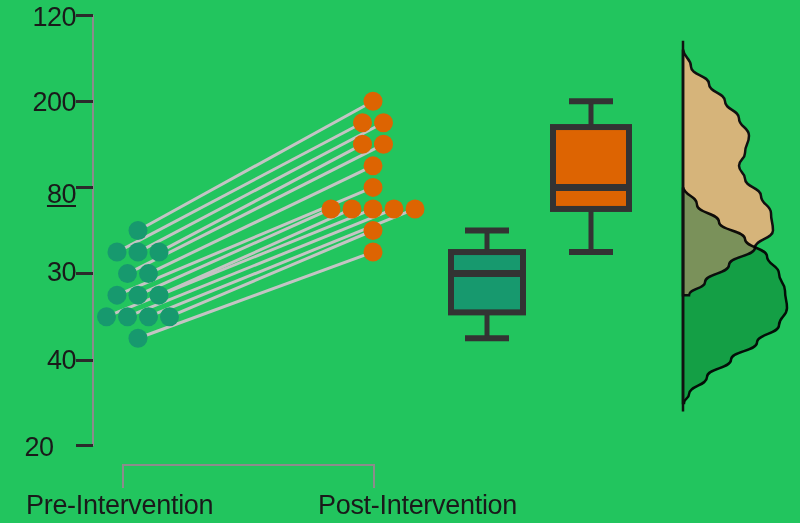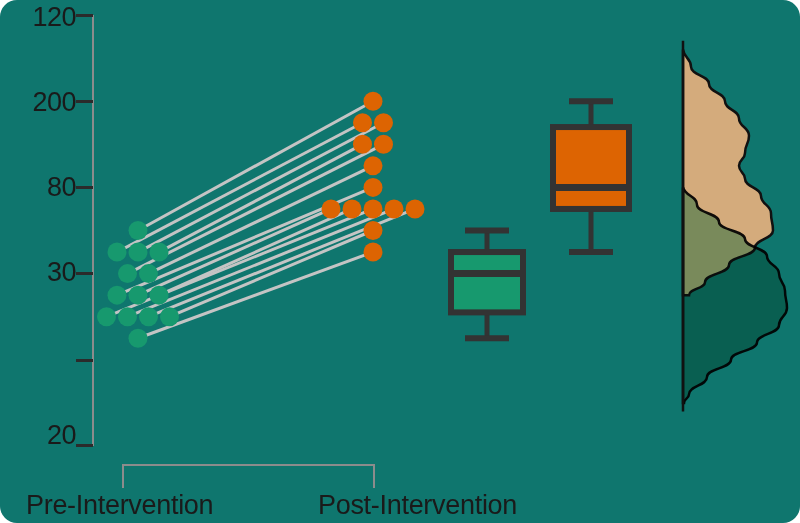--- a/index.html
+++ b/index.html
@@ -1,35 +1,36 @@
 <!DOCTYPE html>
 <html><head>
 <meta charset="utf-8">
 <style>
   html,body{margin:0;padding:0;background:#ffffff;}
   body{width:800px;height:523px;overflow:hidden;font-family:"Liberation Sans",sans-serif;}
-  #root{position:relative;width:800px;height:523px;background:#0f766e;border-radius:17px;}
+  #root{position:relative;width:800px;height:523px;background:#22c55e;}
   .tick-label{position:absolute;font-size:27px;color:#1a1a1a;text-align:right;width:74px;letter-spacing:-0.5px;}
   .axis-line{position:absolute;background:#8c8c8c;}
   .tick-mark{position:absolute;background:#2b2b2b;height:3px;width:17px;}
   .xlabel{position:absolute;font-size:27px;color:#1a1a1a;letter-spacing:-0.3px;white-space:nowrap;}
   .bracket-h{position:absolute;background:#8c8c8c;height:2px;}
   .bracket-v{position:absolute;background:#8c8c8c;width:2px;}
   svg{position:absolute;left:0;top:0;}
 </style>
 </head>
 <body>
 
 <div id="root">
 
   <div class="tick-label" style="left:2px;top:2px;">120</div>
   <div class="tick-label" style="left:2px;top:87px;">200</div>
-  <div class="tick-label" style="left:2px;top:172px;">80</div>
+  <div class="tick-label" style="left:2px;top:179px;text-decoration:underline;">80</div>
   <div class="tick-label" style="left:2px;top:257px;">30</div>
-  <div class="tick-label" style="left:2px;top:420px;">20</div>
+  <div class="tick-label" style="left:2px;top:345px;">40</div>
+  <div class="tick-label" style="left:2px;top:432px;text-align:center;">20</div>
 
   <div class="axis-line" style="left:92px;top:15px;width:2px;height:431px;"></div>
   <div class="tick-mark" style="left:76px;top:14px;"></div>
   <div class="tick-mark" style="left:76px;top:100px;"></div>
   <div class="tick-mark" style="left:76px;top:186px;"></div>
   <div class="tick-mark" style="left:76px;top:272px;"></div>
   <div class="tick-mark" style="left:76px;top:359px;"></div>
   <div class="tick-mark" style="left:76px;top:444px;"></div>
 
   <svg id="plot" width="800" height="523">

